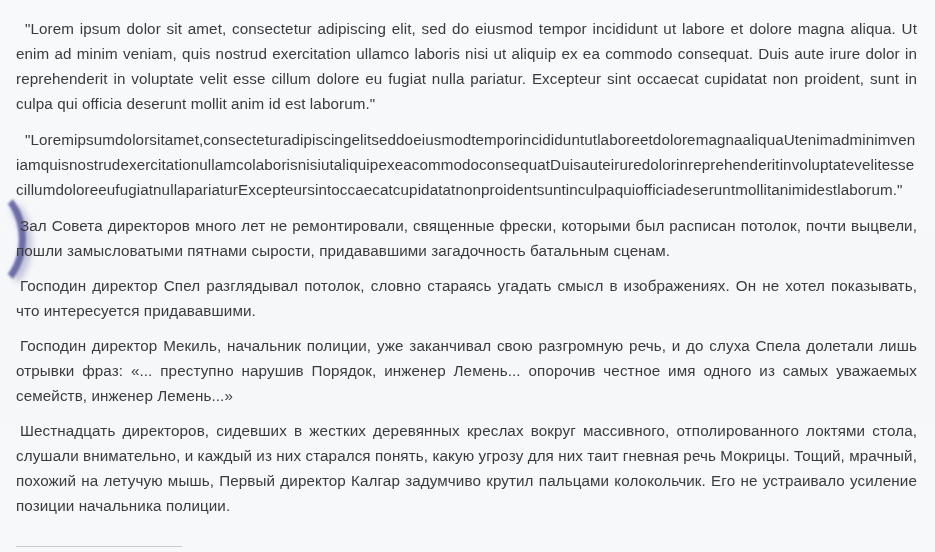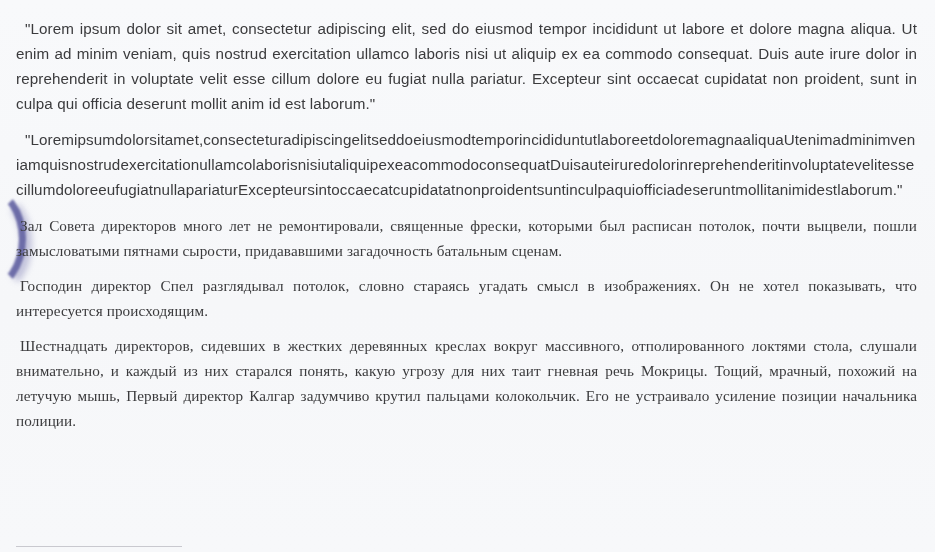--- a/index.html
+++ b/index.html
@@ -74,21 +74,20 @@
     text-indent: 9px;
   }
   p.para.nospace {
     text-indent: 9px;
     word-break: break-all;
     overflow-wrap: anywhere;
   }
   p.para.ru {
     text-indent: 4px;
     margin-bottom: 10px;
-    font-family: Liberation Serif, serif;
   }
   p.para.ru.tight {
     margin-bottom: 10px;
   }
 
   .bottom-rule {
     position: absolute;
     left: 16px;
     bottom: 5px;
     width: 166px;
@@ -105,22 +104,23 @@
   <div class="edge-arc"></div>
 
   <div class="doc-body">
 
     <p class="para lorem">"Lorem ipsum dolor sit amet, consectetur adipiscing elit, sed do eiusmod tempor incididunt ut labore et dolore magna aliqua. Ut enim ad minim veniam, quis nostrud exercitation ullamco laboris nisi ut aliquip ex ea commodo consequat. Duis aute irure dolor in reprehenderit in voluptate velit esse cillum dolore eu fugiat nulla pariatur. Excepteur sint occaecat cupidatat non proident, sunt in culpa qui officia deserunt mollit anim id est laborum."</p>
 
     <p class="para nospace">"Loremipsumdolorsitamet,consecteturadipiscingelitseddoeiusmodtemporincididuntutlaboreetdoloremagnaaliquaUtenimadminimveniamquisnostrudexercitationullamcolaborisnisiutaliquipexeacommodoconsequatDuisauteiruredolorinreprehenderitinvoluptatevelitessecillumdoloreeufugiatnullapariaturExcepteursintoccaecatcupidatatnonproidentsuntinculpaquiofficiadeseruntmollitanimidestlaborum."</p>
 
     <p class="para ru">Зал Совета директоров много лет не ремонтировали, священные фрески, которыми был расписан потолок, почти выцвели, пошли замысловатыми пятнами сырости, придававшими загадочность батальным сценам.</p>
 
-    <p class="para ru">Господин директор Спел разглядывал потолок, словно стараясь угадать смысл в изображениях. Он не хотел показывать, что интересуется происходящим.</p>
+    <p class="para ru">Господин директор Спел разглядывал потолок, словно стараясь угадать смысл в изображениях. Он не хотел показывать, что интересуется придававшими.</p>
 
+    <p class="para ru">Господин директор Мекиль, начальник полиции, уже заканчивал свою разгромную речь, и до слуха Спела долетали лишь отрывки фраз: «... преступно нарушив Порядок, инженер Лемень... опорочив честное имя одного из самых уважаемых семейств, инженер Лемень...»</p>
 
 
     <p class="para ru tight">Шестнадцать директоров, сидевших в жестких деревянных креслах вокруг массивного, отполированного локтями стола, слушали внимательно, и каждый из них старался понять, какую угрозу для них таит гневная речь Мокрицы. Тощий, мрачный, похожий на летучую мышь, Первый директор Калгар задумчиво крутил пальцами колокольчик. Его не устраивало усиление позиции начальника полиции.</p>
 
   </div>
 
   <div class="bottom-rule"></div>
 
 </div>
 

